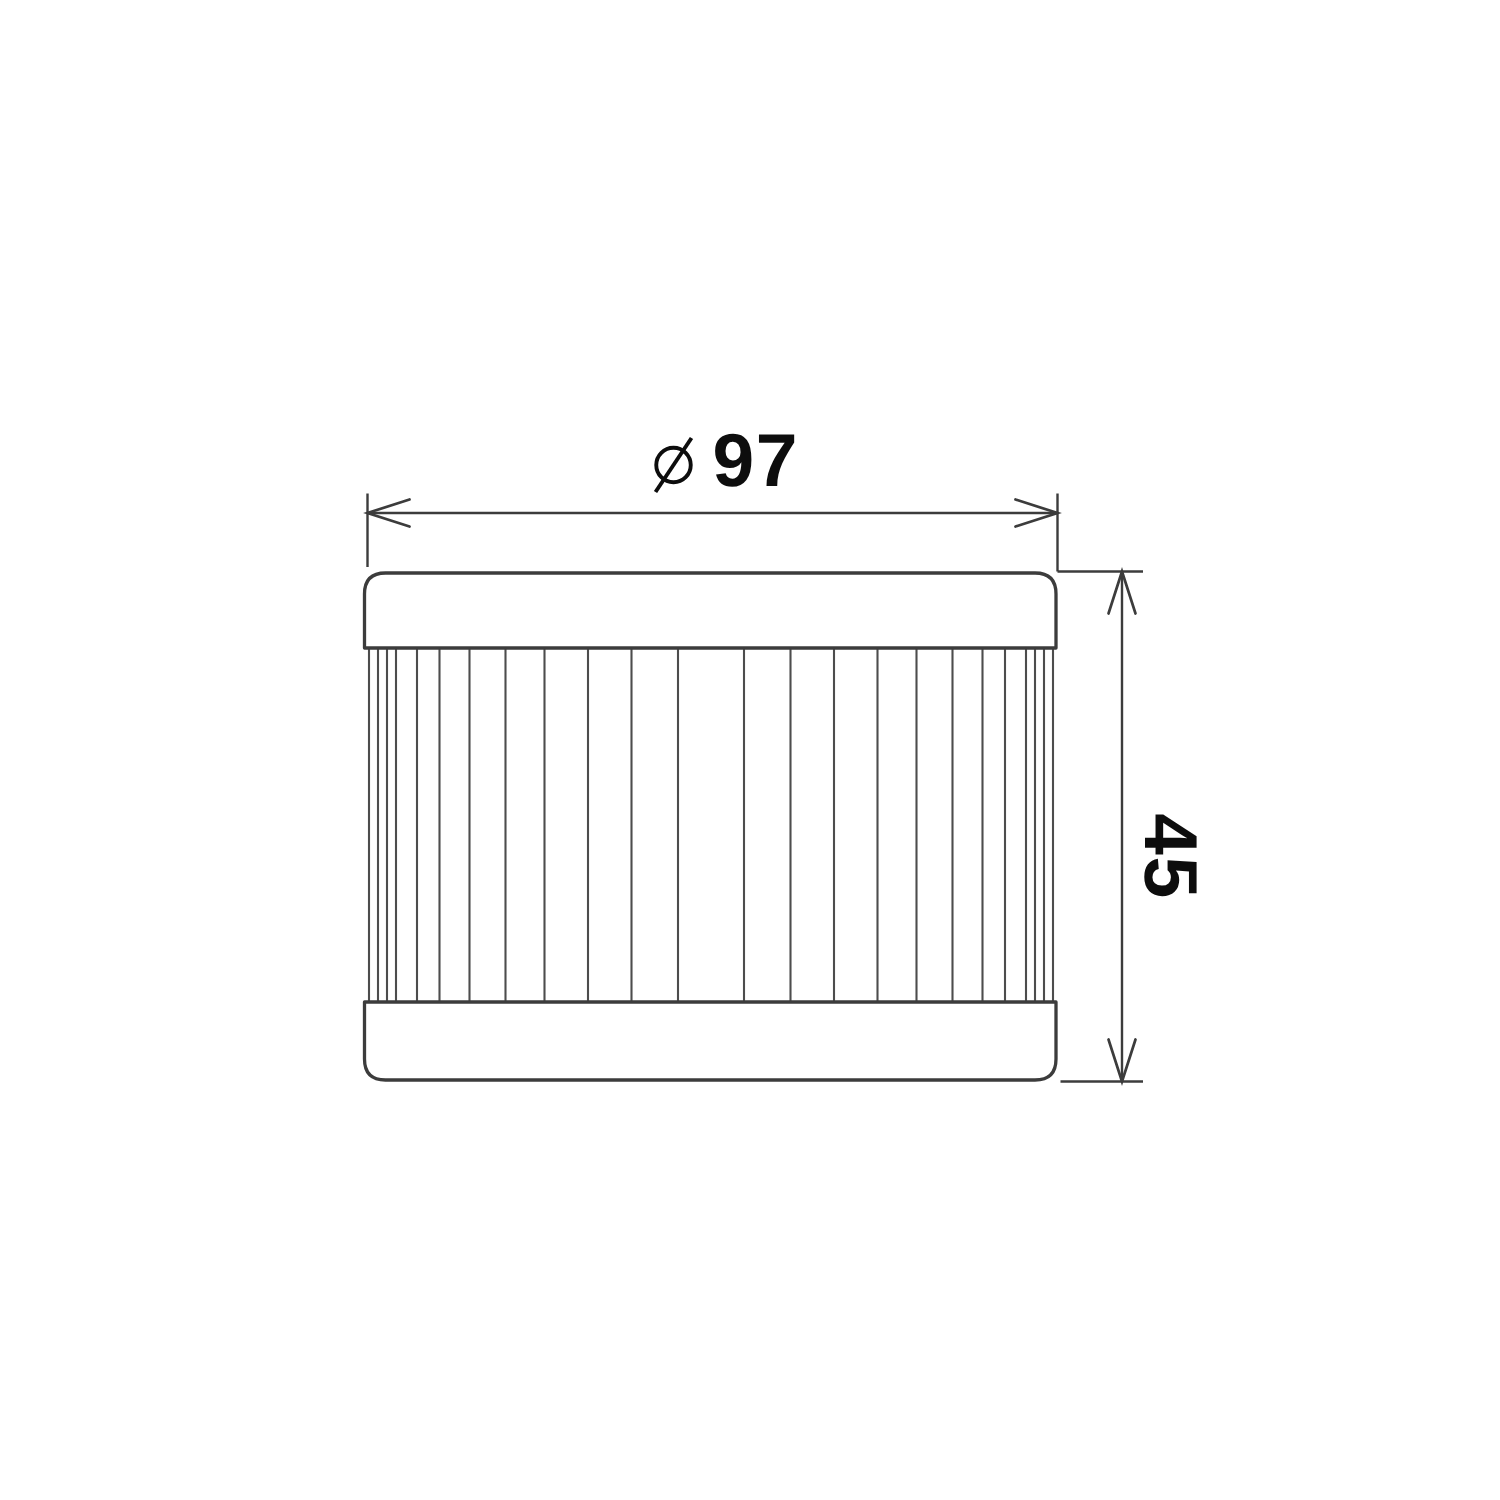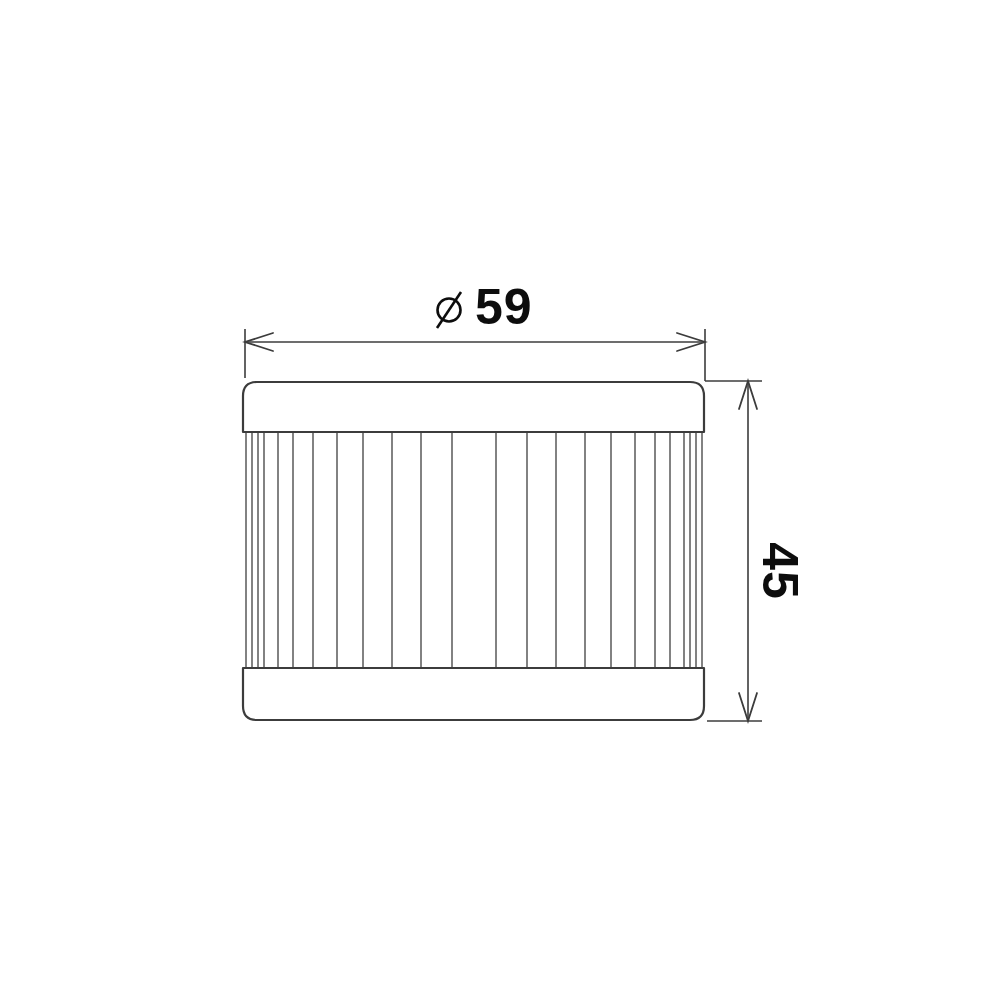--- a/index.html
+++ b/index.html
@@ -137,20 +137,20 @@
       <path class="barb" d="M 739 409 L 748 381 L 757 409"></path>
       <path class="barb" d="M 739 693 L 748 721 L 757 693"></path>
     </g>
   </svg>
 
   <div class="dim-label dia-label">
     <svg class="dia-symbol" width="34" height="46" viewBox="0 0 34 46" xmlns="http://www.w3.org/2000/svg">
       <circle cx="16" cy="26" r="11.5"></circle>
       <line x1="4" y1="44" x2="28" y2="8"></line>
     </svg>
-    <span>59</span>
+    <span>97</span>
   </div>
 
   <div class="dim-label h-label">
     <span>45</span>
   </div>
 
 </div>
 
 </body></html>

